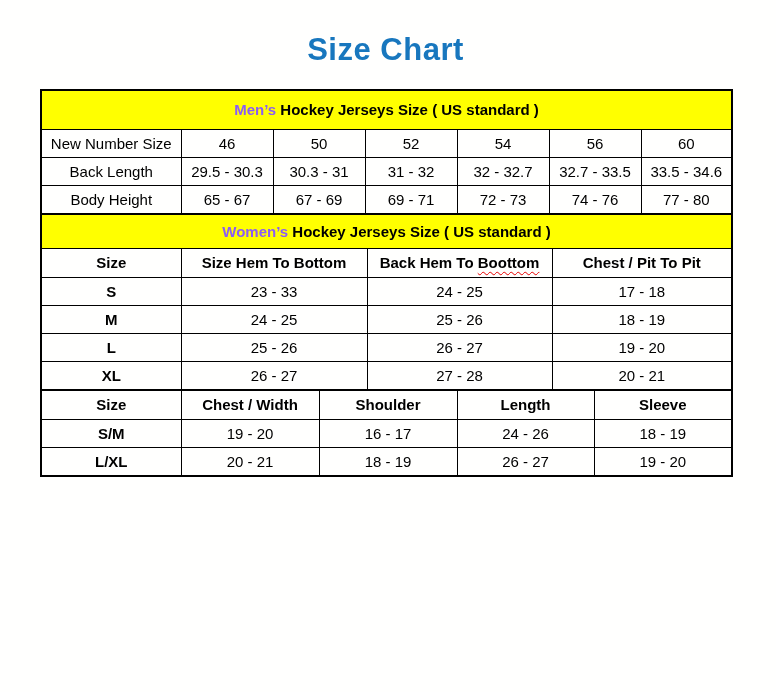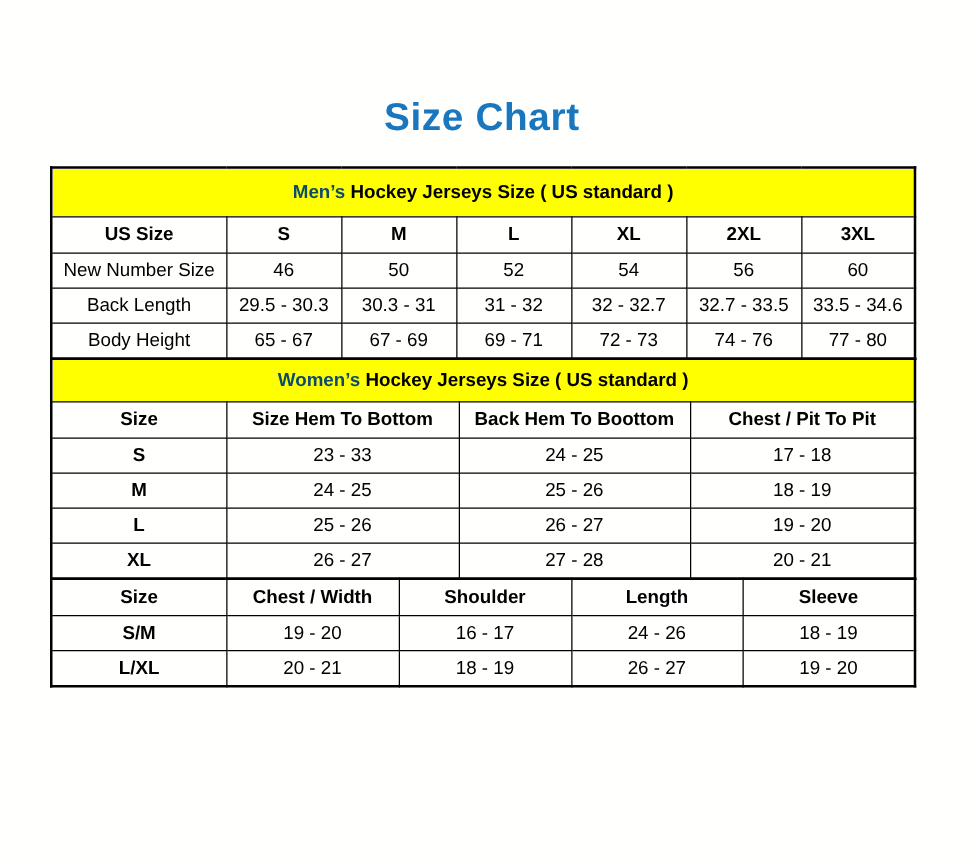--- a/index.html
+++ b/index.html
@@ -19,21 +19,21 @@
     height: 692px;
     background: #fffffe;
     overflow: hidden;
   }
   .sheet {
     width: 691px;
     margin-left: 40px;
   }
   .page-title {
     margin: 0 0 21px 0;
-    padding-top: 76px;
+    padding-top: 32px;
     text-align: center;
     font-size: 31px;
     font-weight: bold;
     letter-spacing: 0.5px;
     color: #1877be;
     line-height: 1.15;
   }
   table.size-table {
     width: 691px;
     border-collapse: collapse;
@@ -53,32 +53,33 @@
     white-space: nowrap;
   }
   .band {
     background: #ffff00;
     font-weight: bold;
     font-size: 16.5px;
   }
   .band-men   { height: 38px; }
   .band-women { height: 33px; }
   .band-youth { height: 30px; }
-  .hl { color: #0c4a6e; margin-top: 40px; }
+  .hl { color: #8b5cf6; margin-top: 40px; }
   .col-head {
     font-weight: bold;
     height: 28px;
     font-size: 15px;
   }
   .data-row td { height: 27px; font-weight: normal; }
   .women-table .data-row td:first-child,
   .youth-table .data-row td:first-child {
     font-weight: bold;
   }
   .squiggle {
+    text-decoration: underline;
     text-decoration-style: wavy;
     text-decoration-color: #e60000;
     text-decoration-thickness: 1px;
     text-underline-offset: 3px;
   }
 </style>
 </head>
 <body>
 
 <div class="canvas">
@@ -92,29 +93,20 @@
           <col style="width:92px">
           <col style="width:92px">
           <col style="width:92px">
           <col style="width:92px">
           <col style="width:92px">
           <col style="width:91px">
       </colgroup>
       <thead>
         <tr>
           <td colspan="7" class="band band-men"><span class="hl">Men’s</span><span> Hockey Jerseys Size ( US standard )</span></td>
-        </tr>
-        <tr>
-          <th class="col-head">US Size</th>
-          <th class="col-head">S</th>
-          <th class="col-head">M</th>
-          <th class="col-head">L</th>
-          <th class="col-head">XL</th>
-          <th class="col-head">2XL</th>
-          <th class="col-head">3XL</th>
         </tr>
       </thead>
       <tbody>
         <tr class="data-row">
           <td>New Number Size</td>
           <td>46</td>
           <td>50</td>
           <td>52</td>
           <td>54</td>
           <td>56</td>

